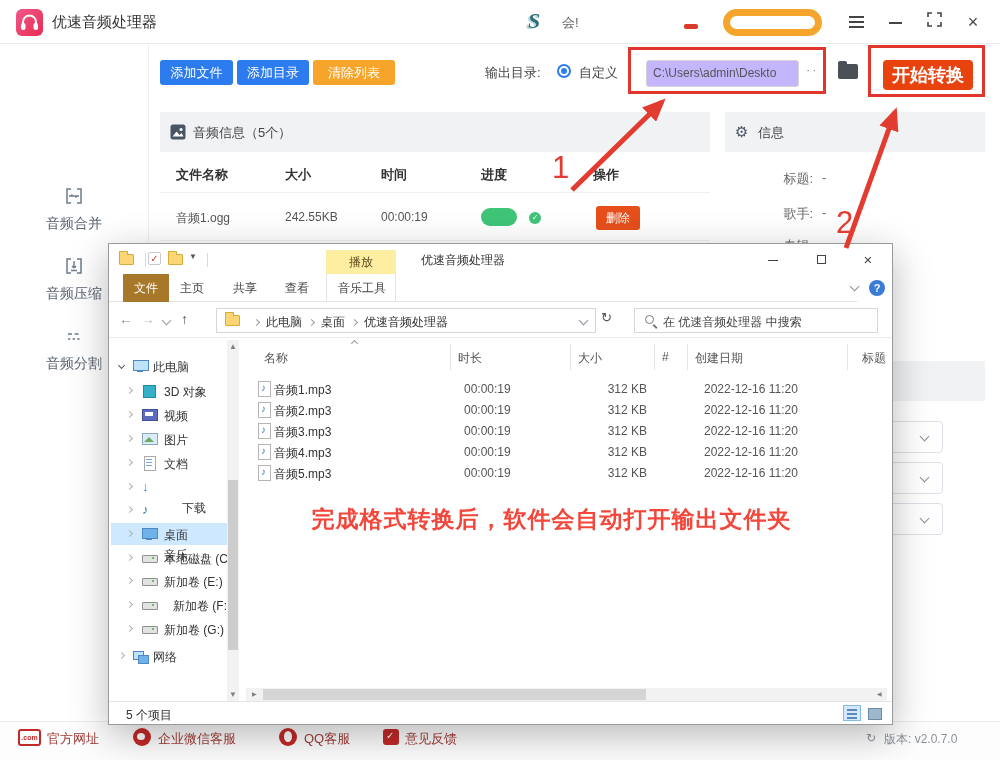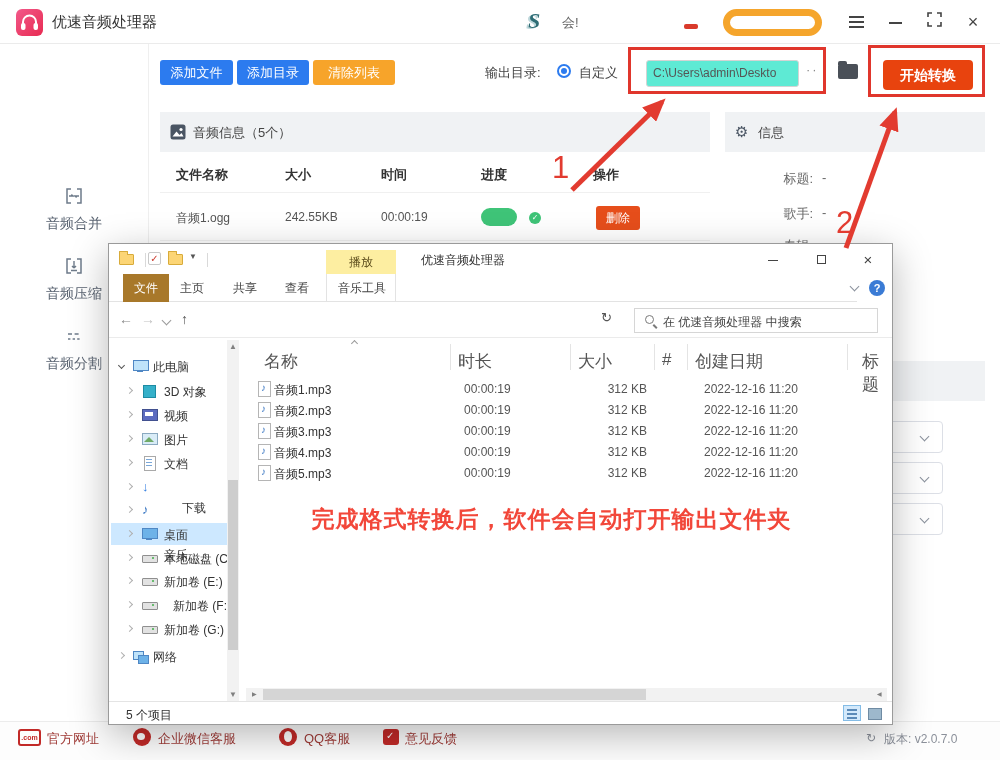--- a/index.html
+++ b/index.html
@@ -21,21 +21,21 @@
   .win-btn { position:absolute; top:12px; width:20px; height:20px; color:#444; font-size:16px; line-height:20px; text-align:center; cursor:pointer; }
   .ham-line { position:absolute; left:2px; width:15px; height:2px; background:#444; }
   .min-line { position:absolute; left:3px; top:10px; width:13px; height:2px; background:#444; }
 
   
   .btn { position:absolute; top:60px; height:25px; border-radius:3px; color:#fff; font-size:13px; text-align:center; line-height:25px; cursor:pointer; }
   .out-label { position:absolute; left:485px; top:64px; font-size:13px; color:#444; }
   .radio { position:absolute; left:557px; top:64px; width:14px; height:14px; border:2px solid #2c7bef; border-radius:50%; background:#fff; }
   .radio::after { content:""; position:absolute; left:2px; top:2px; width:6px; height:6px; border-radius:50%; background:#2c7bef; }
   .radio-label { position:absolute; left:579px; top:64px; font-size:13px; color:#444; }
-  .path-input { position:absolute; left:646px; top:60px; width:153px; height:27px; border:1px solid #d4d4d4; border-radius:3px; background:#5eead4; font-size:12px; color:#555; line-height:25px; padding:0 6px; white-space:nowrap; overflow:hidden; }
+  .path-input { position:absolute; left:646px; top:60px; width:153px; height:27px; border:1px solid #d4d4d4; border-radius:3px; background:#c4b5fd; font-size:12px; color:#555; line-height:25px; padding:0 6px; white-space:nowrap; overflow:hidden; }
   .dots { position:absolute; left:806px; top:62px; font-size:13px; color:#888; letter-spacing:2px; }
   .folder-dark { position:absolute; left:838px; top:64px; width:20px; height:15px; background:#4a5058; border-radius:2px; }
   .folder-dark::before { content:""; position:absolute; left:0; top:-3px; width:9px; height:4px; background:#4a5058; border-radius:2px 2px 0 0; }
 
   
   .side-sep { position:absolute; left:148px; top:44px; width:1px; height:676px; background:#efefef; }
   .side-item { position:absolute; left:0; width:148px; text-align:center; cursor:pointer; }
   .side-label { font-size:14px; color:#5a6472; }
   .side-label.active { color:#e24444; }
 
@@ -111,21 +111,21 @@
   .ic.disk::before { content:""; position:absolute; left:0; top:5px; width:14px; height:6px; background:#e2e2e2; border:1px solid #8f8f8f; border-radius:1px; }
   .ic.disk::after { content:""; position:absolute; left:10px; top:7px; width:2px; height:2px; border-radius:50%; background:#3fae49; }
   .ic.net::before { content:""; position:absolute; left:0; top:3px; width:9px; height:7px; background:#bfe3fa; border:1px solid #4f87c4; }
   .ic.net::after { content:""; position:absolute; left:5px; top:7px; width:9px; height:7px; background:#6db2e8; border:1px solid #4f87c4; }
   .ic.mp3::before { content:""; position:absolute; left:2px; top:0; width:11px; height:14px; background:#fff; border:1px solid #b5b5b5; }
   .ic.mp3::after { content:"♪"; position:absolute; left:5px; top:1px; color:#3b78c3; font-size:10px; }
   .vsb { position:absolute; left:118px; top:96px; width:12px; height:361px; background:#f2f2f2; }
   .vsb-thumb { position:absolute; left:1px; width:10px; background:#cdcdcd; }
   .sb-arrow { position:absolute; font-size:8px; color:#808080; text-align:center; width:12px; }
   
-  .col-h { position:absolute; top:106px; font-size:17px; color:#555; }
+  .col-h { position:absolute; top:106px; font-size:12px; color:#555; }
   .col-sep { position:absolute; top:100px; width:1px; height:26px; background:#e4e4e4; }
   .frow-t { position:absolute; font-size:12px; color:#333; white-space:nowrap; }
   .red-tip { position:absolute; left:170px; top:260px; width:545px; text-align:center; font-size:23px; font-weight:600; color:#f2473a; letter-spacing:1px; }
   .hsb { position:absolute; left:137px; top:444px; width:641px; height:13px; background:#f2f2f2; }
   .hsb-thumb { position:absolute; left:17px; top:1px; width:383px; height:11px; background:#d5d5d5; }
   .ex-status { position:absolute; left:0; top:457px; width:783px; height:23px; background:#fff; border-top:1px solid #e4e4e4; }
   .view-ic { position:absolute; top:3px; width:18px; height:16px; border:1px solid transparent; }
   .view-ic.sel { background:#d3e9fb; border-color:#84bce6; }
   .view-lines::before { content:""; position:absolute; left:3px; top:3px; width:10px; height:1.6px; background:#5b8ab8; box-shadow:0 4px 0 #5b8ab8, 0 8px 0 #5b8ab8; }
   .view-thumb::before { content:""; position:absolute; left:2px; top:2px; width:12px; height:10px; background:#9db8cc; border:1px solid #6f8ba3; }
@@ -172,21 +172,21 @@
 
   <div class="btn" style="left:160px;width:73px;background:#2c7bef;">添加文件</div>
   <div class="btn" style="left:237px;width:72px;background:#2c7bef;">添加目录</div>
   <div class="btn" style="left:313px;width:82px;background:#f7a42a;">清除列表</div>
   <div class="out-label">输出目录:</div>
   <div class="radio"></div>
   <div class="radio-label">自定义</div>
   <div class="path-input">C:\Users\admin\Deskto</div>
   <div class="dots">··</div>
   <div class="folder-dark"></div>
-  <div class="btn" style="left:883px;top:60px;width:90px;height:30px;line-height:30px;font-size:14px;font-weight:600;background:#e8430e;border-radius:4px;">开始转换</div>
+  <div class="btn" style="left:883px;top:60px;width:90px;height:30px;line-height:30px;font-size:18px;font-weight:600;background:#e8430e;border-radius:4px;">开始转换</div>
 
   <div class="side-sep"></div>
   <div class="side-item" style="top:185px;">
     <svg width="22" height="22" viewBox="0 0 22 22">
         <path d="M8 4H4v14h4M14 4h4v14h-4" fill="none" stroke="#6e7b8a" stroke-width="1.5"></path>
         <path d="M6 11h4l-1.6-1.6M16 11h-4l1.6 1.6" fill="none" stroke="#6e7b8a" stroke-width="1.4"></path>
       </svg>
     <div class="side-label" style="margin-top:4px;">音频合并</div>
   </div>
   <div class="side-item" style="top:255px;">
@@ -286,20 +286,25 @@
       </div>
       <span class="chev" style="position:absolute;left:742px;top:9px;"></span>
     </div>
     <div class="help-circle"></div>
 
     <div class="ex-address">
       <span class="nav-g" style="left:10px;color:#8a8a8a;">←</span>
       <span class="nav-g" style="left:32px;color:#c2c2c2;">→</span>
       <span class="chev" style="position:absolute;left:54px;top:15px;border-color:#9a9a9a;"></span>
       <span class="nav-g" style="left:72px;color:#555;">↑</span>
+      <div class="crumb-box">
+        <span class="folder14" style="position:absolute;left:8px;top:6px;"></span>
+        <span class="crumb-t" style="position:absolute;left:30px;top:5px;"><span class="crumb-sep"></span><span>此电脑</span><span class="crumb-sep"></span><span>桌面</span><span class="crumb-sep"></span><span>优速音频处理器</span></span>
+        <span class="chev" style="position:absolute;right:8px;top:8px;"></span>
+      </div>
       <span class="nav-g" style="left:492px;top:8px;color:#555;font-size:13px;">↻</span>
       <div class="search-box">
         <span class="mag"></span>
         <span class="search-text">在 优速音频处理器 中搜索</span>
       </div>
     </div>
 
     <div class="tree-item" style="top:111px;">
       <span class="tchev open" style="left:10px;"></span>
       <span class="ic pc" style="left:24px;"></span>

